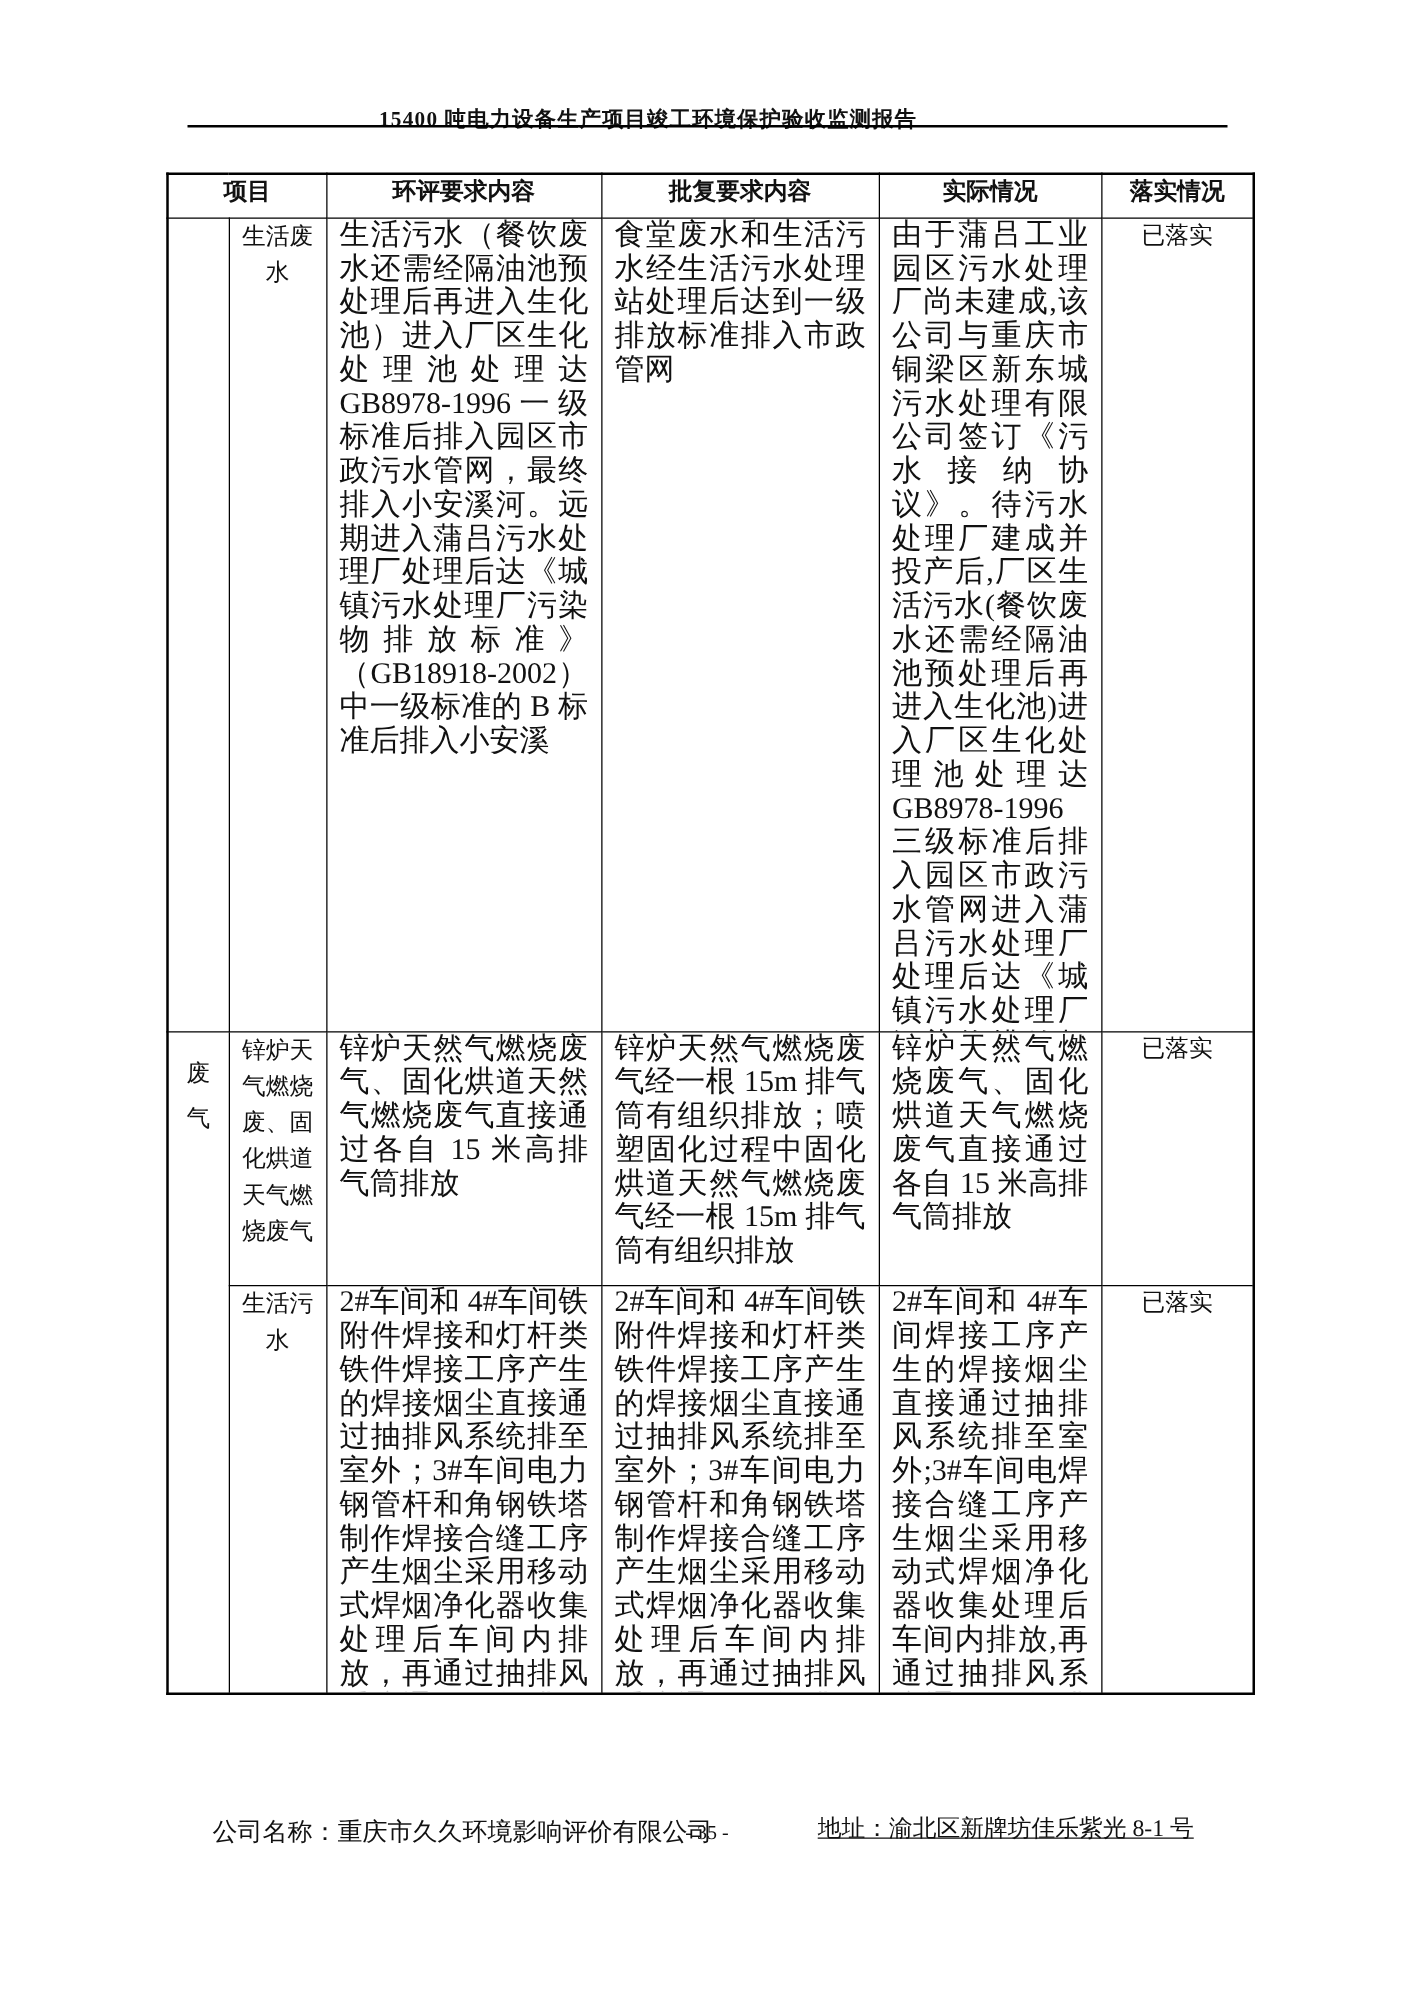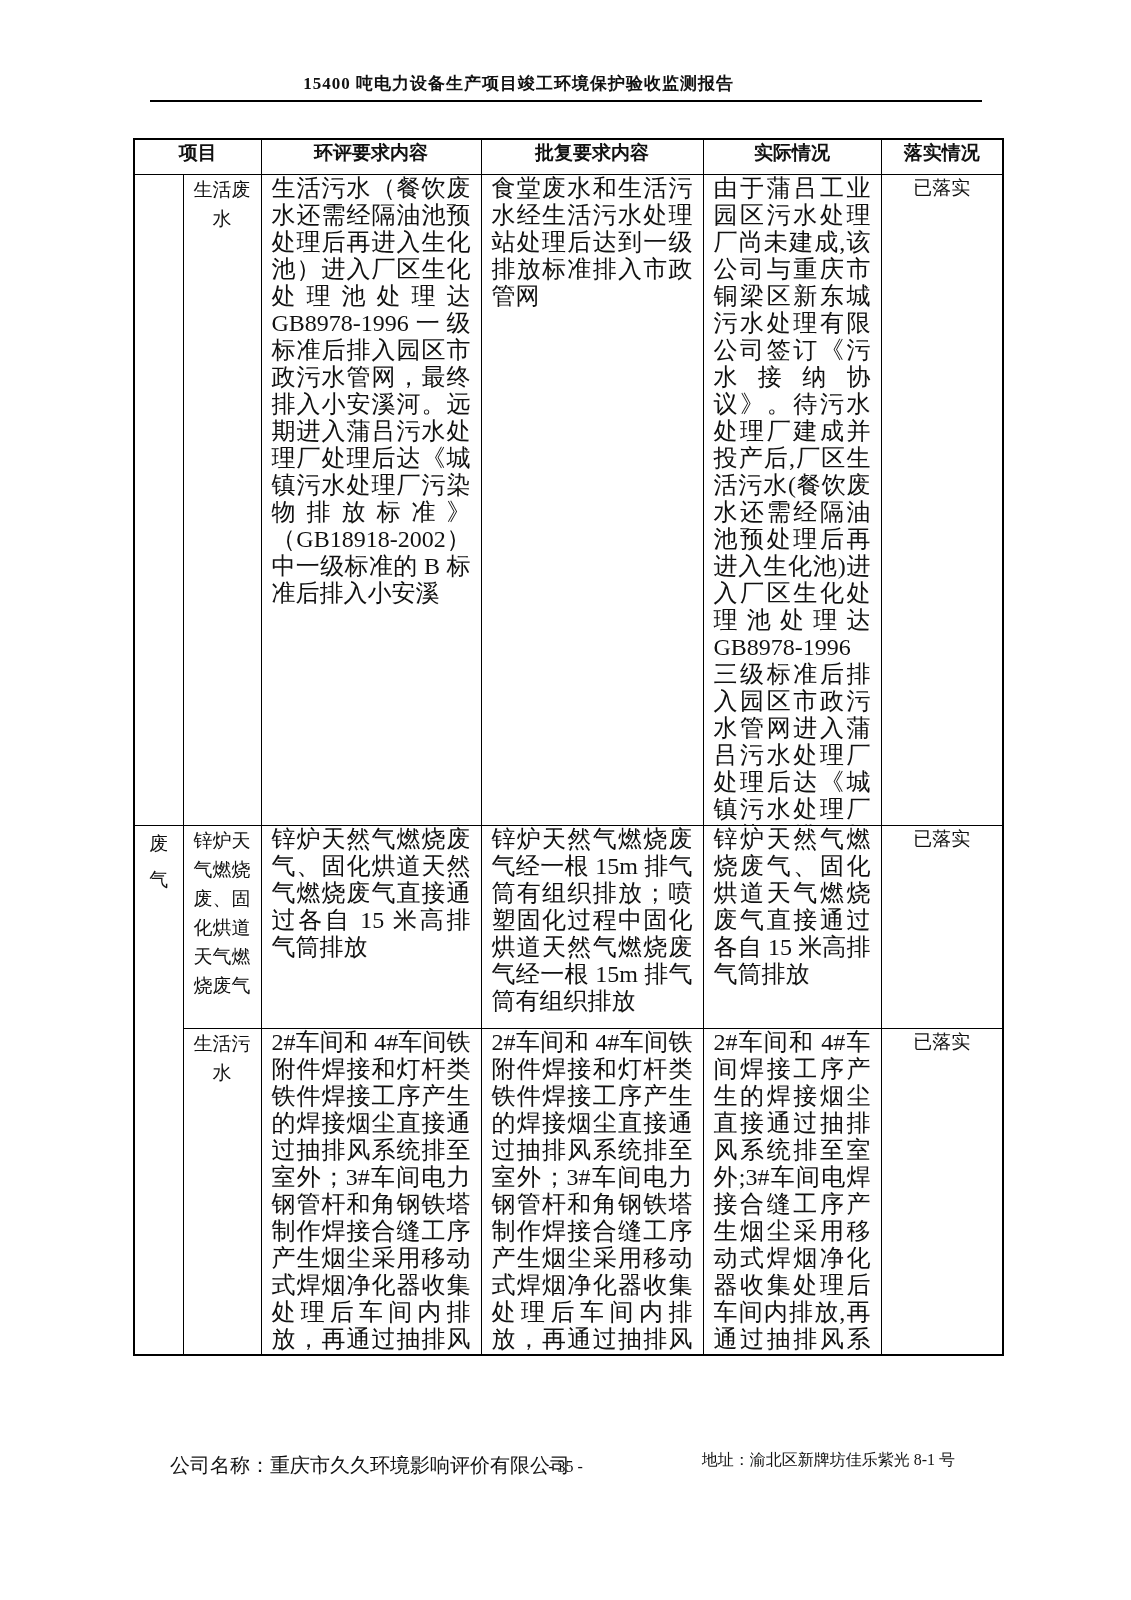--- a/index.html
+++ b/index.html
@@ -2,21 +2,21 @@
 <html><head>
 <meta charset="utf-8">
 <style>
   html,body{margin:0;padding:0;}
   body{
     width:1131px;height:1600px;position:relative;
     background:#ffffff;color:#111;
     font-family:"Liberation Serif","DejaVu Serif",serif;
   }
   .doc-title{
-    position:absolute;top:72px;left:0;width:1037px;
+    position:absolute;top:84px;left:0;width:1037px;
     text-align:center;font-size:17px;font-weight:bold;letter-spacing:1px;
   }
   .title-rule{
     position:absolute;top:100px;left:150px;width:832px;height:2px;background:#000;
   }
   table.report{
     position:absolute;left:133px;top:138px;width:869px;
     border-collapse:collapse;table-layout:fixed;
     border:2px solid #000;
   }
@@ -36,28 +36,28 @@
   .txt{
     font-size:24px;line-height:27px;text-align:justify;
     padding:0 10px;width:100%;box-sizing:border-box;
   }
   .txt-center{
     font-size:19px;line-height:29px;text-align:center;
     padding:0 4px;width:100%;box-sizing:border-box;
   }
   .vert{
     font-size:19px;line-height:36px;text-align:center;
-    width:1.1em;word-break:break-all;margin:0 auto;
+    width:1.1em;word-break:break-all;margin:16px auto;
   }
   .status{
     font-size:19px;text-align:center;width:100%;
   }
   .footer-company{position:absolute;left:170px;top:1452px;font-size:20px;}
   .footer-page{position:absolute;left:0;top:1458px;width:1131px;text-align:center;font-size:16px;}
-  .footer-address{position:absolute;right:176px;top:1450px;font-size:16px;}
+  .footer-address{position:absolute;right:176px;top:1450px;font-size:19px;text-decoration:underline;}
 </style>
 </head>
 <body>
 
 <div class="doc-title">15400 吨电力设备生产项目竣工环境保护验收监测报告</div>
 <div class="title-rule"></div>
 
 <table class="report">
   <colgroup>
     <col style="width:49px">

